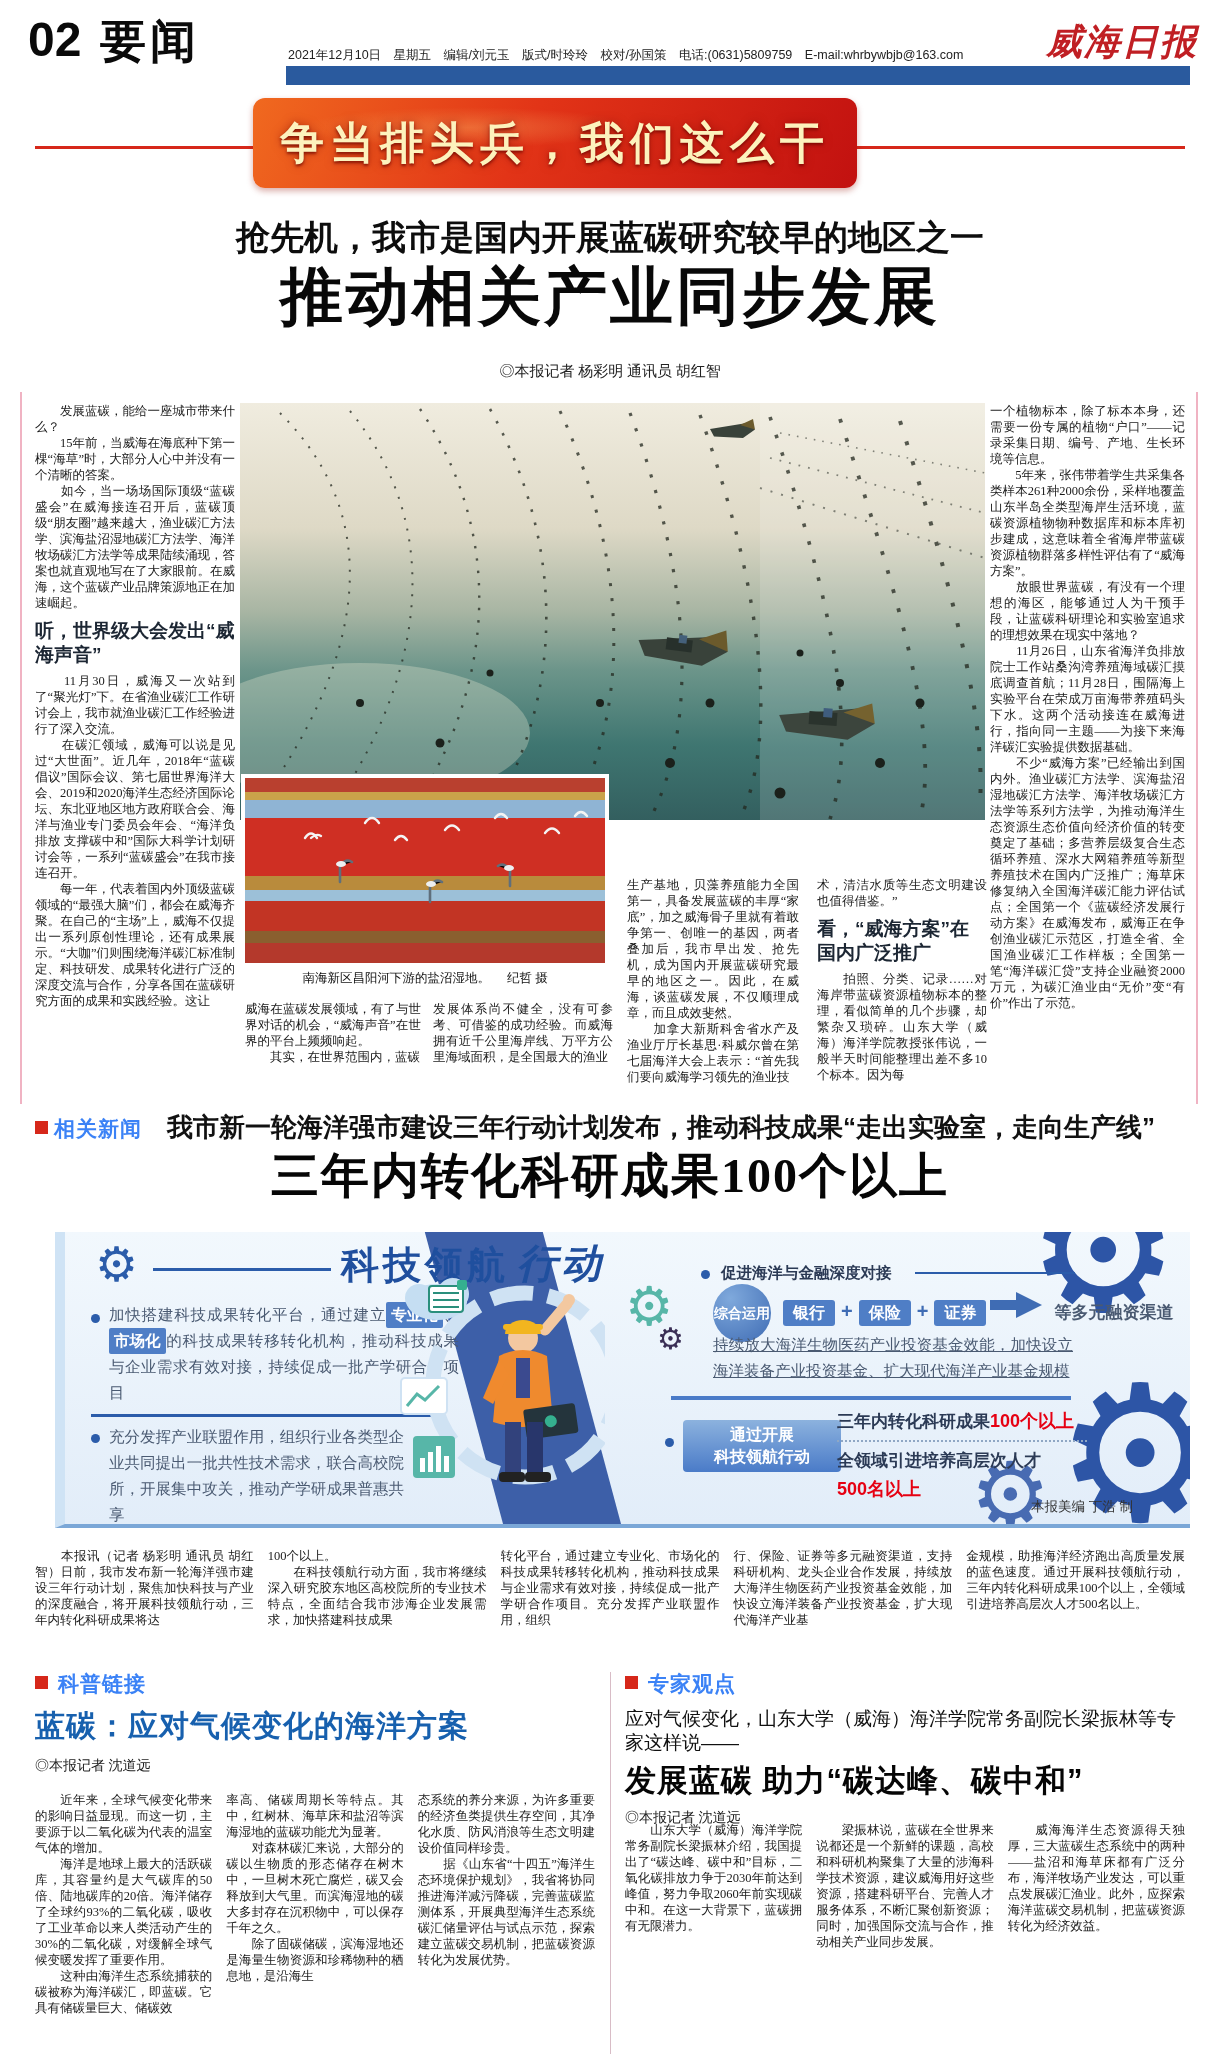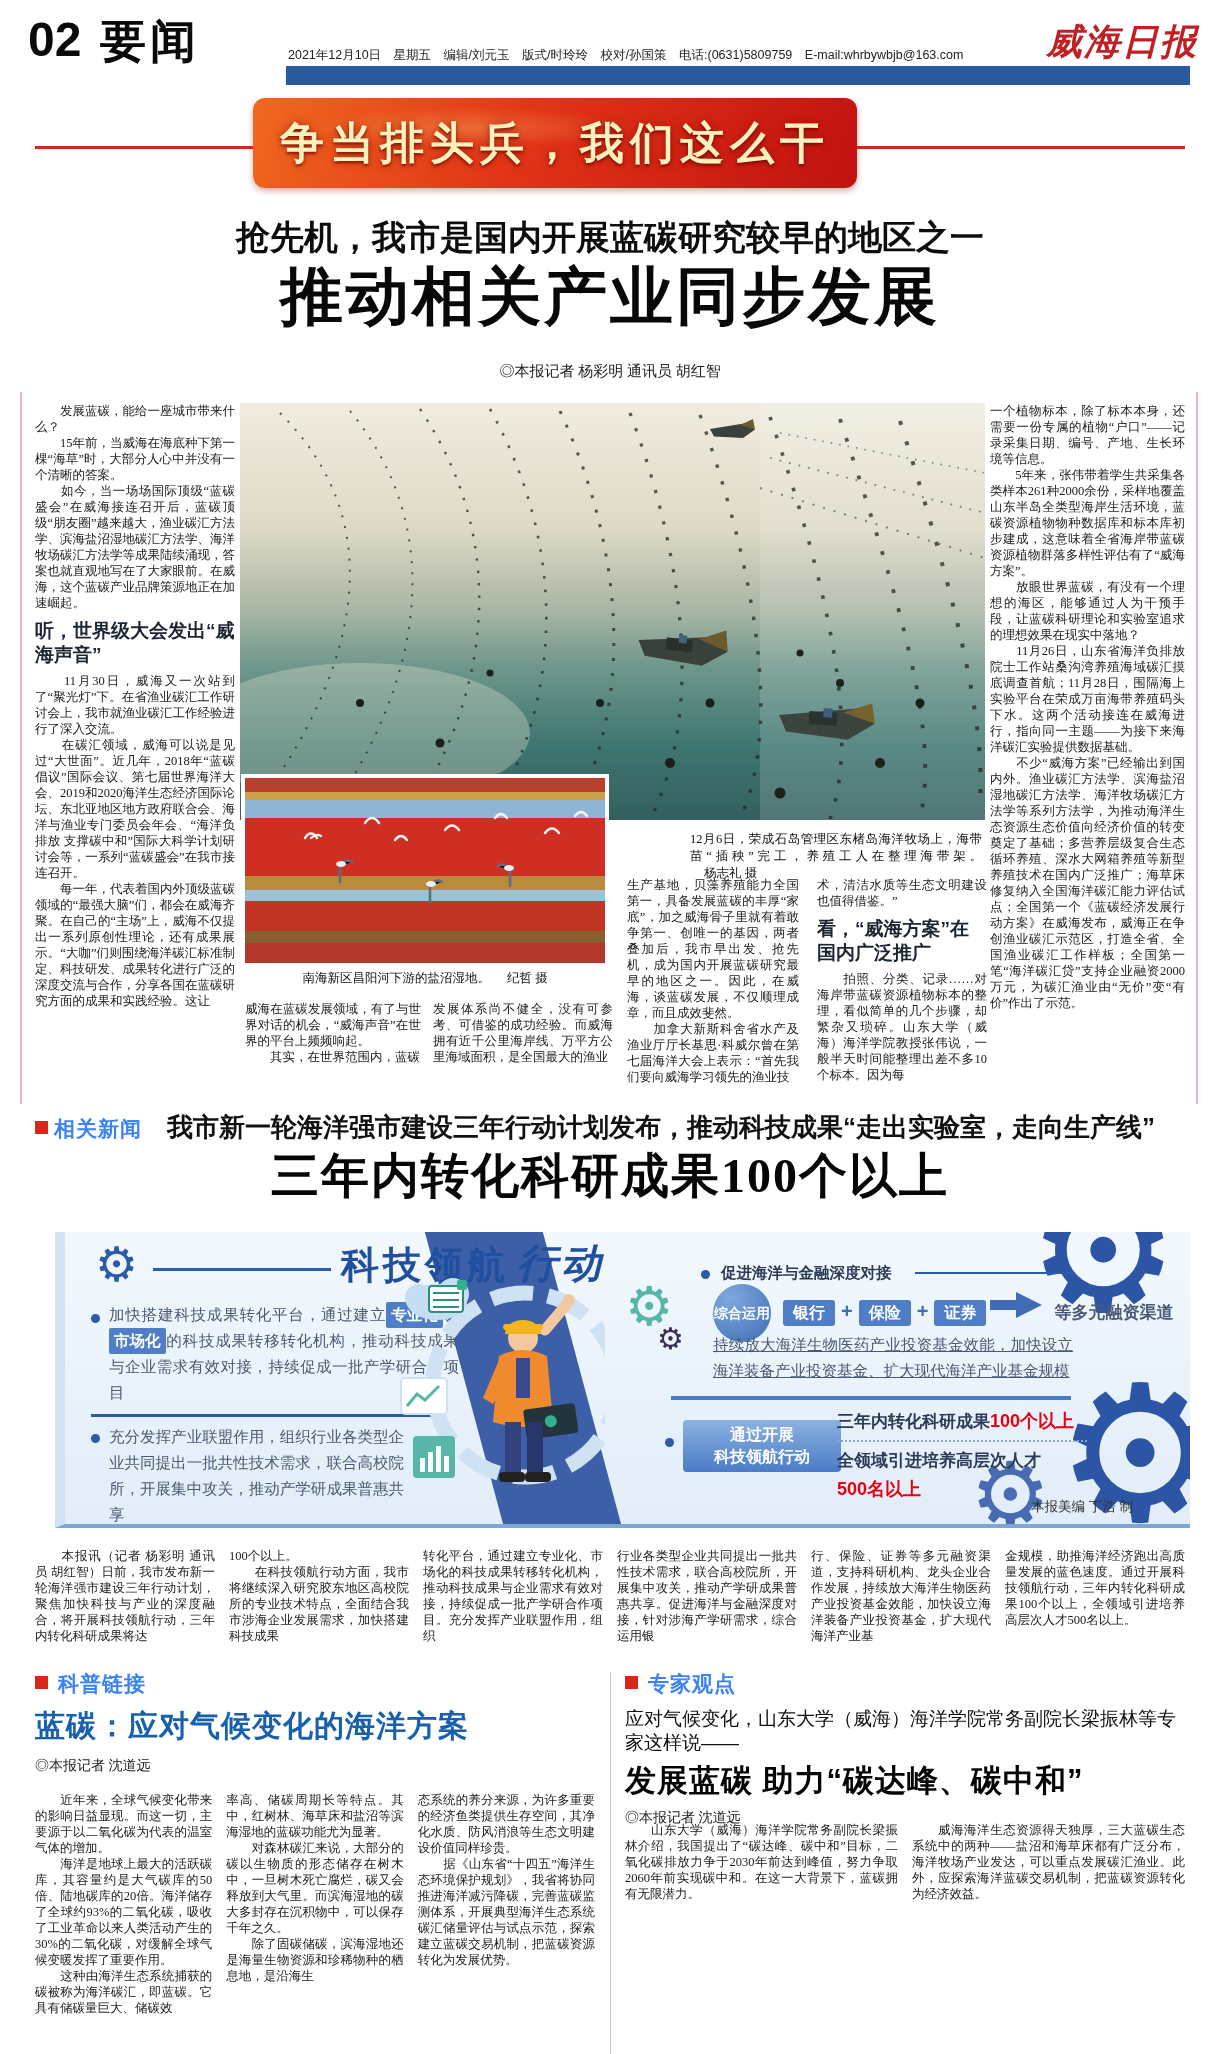--- a/index.html
+++ b/index.html
@@ -166,24 +166,20 @@
           <circle cx="640" cy="360" r="5"></circle>
         <circle cx="470" cy="300" r="4.5"></circle>
           <circle cx="600" cy="280" r="4"></circle>
           <circle cx="680" cy="300" r="4.5"></circle>
         <circle cx="360" cy="300" r="4"></circle>
           <circle cx="250" cy="270" r="3.5"></circle>
           <circle cx="560" cy="250" r="3.5"></circle>
       </g>
     </svg>
 
-    <div class="abs caption" style="left:655px;top:436px;width:292px;">
-      <span>12月6日，荣成石岛管理区东楮岛海洋牧场上，海带苗“插秧”完工，养殖工人在整理海带架。</span>
-      <span class="credit">杨志礼 摄</span>
-    </div>
 
     <svg class="abs" style="left:210px;top:383px;outline:4px solid #fff;" width="360" height="185" viewBox="0 0 360 185">
       <rect width="360" height="185" fill="#b9402f"></rect>
       <rect y="0" width="360" height="14" fill="#b9402f"></rect>
       <rect y="14" width="360" height="8" fill="#caa24a"></rect>
       <rect y="22" width="360" height="18" fill="#8fb4d4"></rect>
       <rect y="40" width="360" height="58" fill="#cf2f23"></rect>
       <rect y="98" width="360" height="14" fill="#b98b3c"></rect>
       <rect y="112" width="360" height="11" fill="#9cc0d8"></rect>
       <rect y="123" width="360" height="30" fill="#c23424"></rect>
@@ -331,21 +327,20 @@
     <div class="abs goal-label" style="left:772px;top:218px;">全领域引进培养高层次人才</div>
     <div class="abs goal-red" style="left:772px;top:246px;">500名以上</div>
     <div class="abs ig-credit" style="left:966px;top:268px;">本报美编 丁浩 制</div>
   </div>
 
   <div class="abs colrow" style="left:35px;top:1548px;width:1150px;height:118px;">
     <div class="bt">　　本报讯（记者 杨彩明 通讯员 胡红智）日前，我市发布新一轮海洋强市建设三年行动计划，聚焦加快科技与产业的深度融合，将开展科技领航行动，三年内转化科研成果将达</div>
     <div class="bt">100个以上。
 　　在科技领航行动方面，我市将继续深入研究胶东地区高校院所的专业技术特点，全面结合我市涉海企业发展需求，加快搭建科技成果</div>
     <div class="bt">转化平台，通过建立专业化、市场化的科技成果转移转化机构，推动科技成果与企业需求有效对接，持续促成一批产学研合作项目。充分发挥产业联盟作用，组织</div>
-    <div class="bt">行业各类型企业共同提出一批共性技术需求，联合高校院所，开展集中攻关，推动产学研成果普惠共享。促进海洋与金融深度对接，针对涉海产学研需求，综合运用银</div>
     <div class="bt">行、保险、证券等多元融资渠道，支持科研机构、龙头企业合作发展，持续放大海洋生物医药产业投资基金效能，加快设立海洋装备产业投资基金，扩大现代海洋产业基</div>
     <div class="bt">金规模，助推海洋经济跑出高质量发展的蓝色速度。通过开展科技领航行动，三年内转化科研成果100个以上，全领域引进培养高层次人才500名以上。</div>
   </div>
 
   <div class="abs" style="left:35px;top:1673px;width:560px;">
     <span class="redsq" style="vertical-align:2px;"></span>
     <span class="seclabel" style="margin-left:6px;">科普链接</span>
     <div class="sci-title" style="margin-top:14px;">蓝碳：应对气候变化的海洋方案</div>
     <div class="byline-sm" style="margin-top:14px;">◎本报记者 沈道远</div>
   </div>
@@ -364,16 +359,17 @@
 
   <div class="abs" style="left:625px;top:1673px;width:560px;">
     <span class="redsq" style="vertical-align:2px;"></span>
     <span class="seclabel" style="margin-left:6px;">专家观点</span>
     <div class="exp-kicker" style="margin-top:12px;">应对气候变化，山东大学（威海）海洋学院常务副院长梁振林等专家这样说——</div>
     <div class="exp-title" style="margin-top:8px;">发展蓝碳 助力“碳达峰、碳中和”</div>
     <div class="byline-sm" style="margin-top:12px;">◎本报记者 沈道远</div>
   </div>
   <div class="abs colrow" style="left:625px;top:1822px;width:560px;height:232px;">
     <div class="bt">　　山东大学（威海）海洋学院常务副院长梁振林介绍，我国提出了“碳达峰、碳中和”目标，二氧化碳排放力争于2030年前达到峰值，努力争取2060年前实现碳中和。在这一大背景下，蓝碳拥有无限潜力。</div>
+    <div class="bt">　　梁振林说，蓝碳在全世界来说都还是一个新鲜的课题，高校和科研机构聚集了大量的涉海科学技术资源，建议威海用好这些资源，搭建科研平台、完善人才服务体系，不断汇聚创新资源；同时，加强国际交流与合作，推动相关产业同步发展。</div>
     <div class="bt">　　威海海洋生态资源得天独厚，三大蓝碳生态系统中的两种——盐沼和海草床都有广泛分布，海洋牧场产业发达，可以重点发展碳汇渔业。此外，应探索海洋蓝碳交易机制，把蓝碳资源转化为经济效益。</div>
   </div>
 
 </div>
 
 </body></html>

